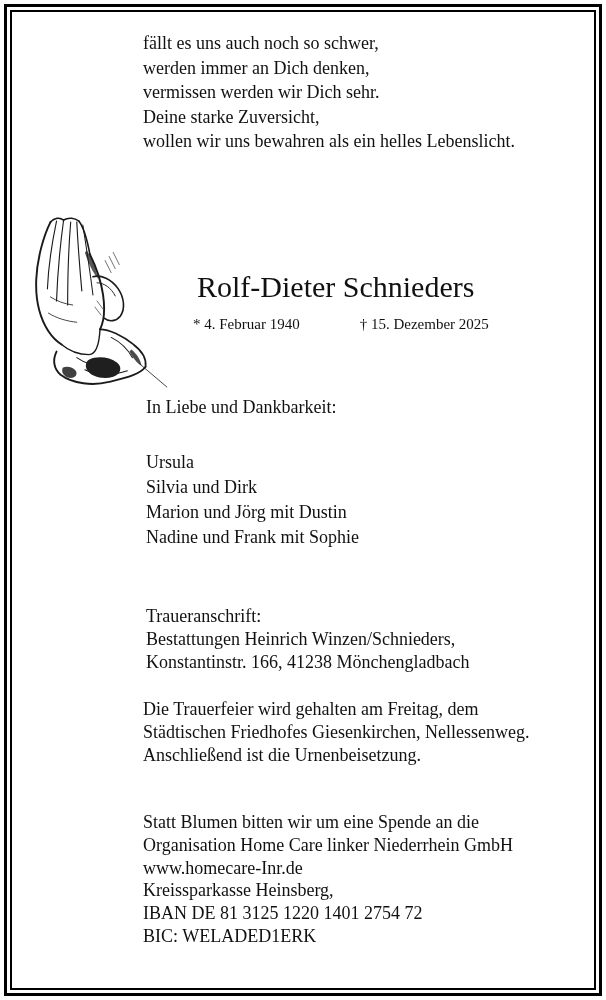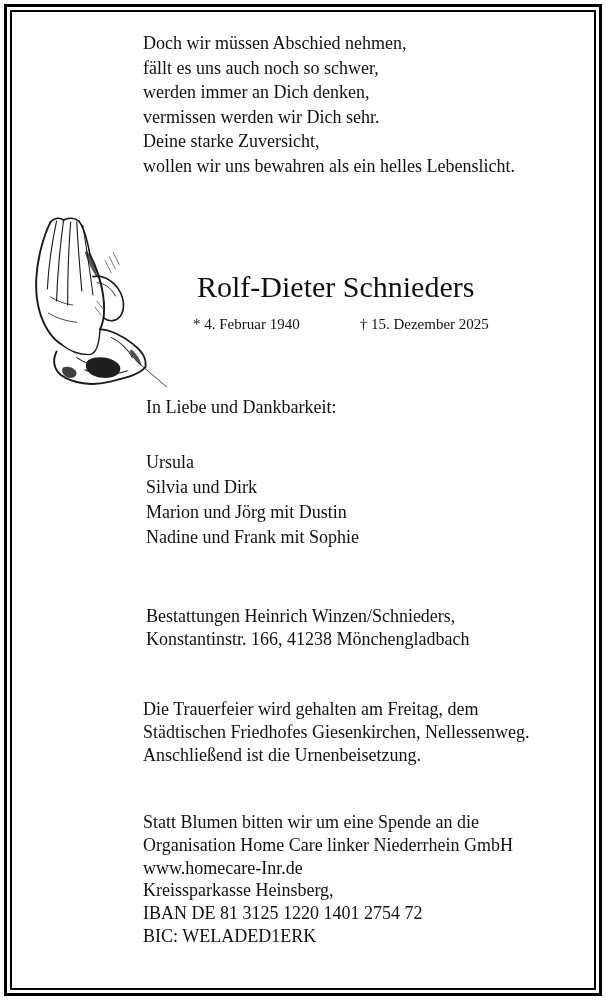--- a/index.html
+++ b/index.html
@@ -70,21 +70,20 @@
   }
 </style>
 </head>
 <body>
 
 <div class="page">
   <div class="frame-outer"></div>
   <div class="frame-inner"></div>
 
   <div class="block poem">
-    <div>Doch wir müssen Abschied nehmen,</div>
     <div>fällt es uns auch noch so schwer,</div>
     <div>werden immer an Dich denken,</div>
     <div>vermissen werden wir Dich sehr.</div>
     <div>Deine starke Zuversicht,</div>
     <div>wollen wir uns bewahren als ein helles Lebenslicht.</div>
   </div>
 
   <div class="hands">
     <svg viewBox="0 0 140 170" xmlns="http://www.w3.org/2000/svg" aria-hidden="true">
       <g stroke="#1a1a1a" fill="none" stroke-linecap="round">
@@ -146,20 +145,21 @@
   <div class="block tribute-intro">In Liebe und Dankbarkeit:</div>
 
   <div class="block mourners">
     <div>Ursula</div>
     <div>Silvia und Dirk</div>
     <div>Marion und Jörg mit Dustin</div>
     <div>Nadine und Frank mit Sophie</div>
   </div>
 
   <div class="block address">
+    <div>Traueranschrift:</div>
     <div>Bestattungen Heinrich Winzen/Schnieders,</div>
     <div>Konstantinstr. 166, 41238 Mönchengladbach</div>
   </div>
 
   <div class="block service">
     <div>Die Trauerfeier wird gehalten am Freitag, dem</div>
     <div>Städtischen Friedhofes Giesenkirchen, Nellessenweg.</div>
     <div>Anschließend ist die Urnenbeisetzung.</div>
   </div>
 

